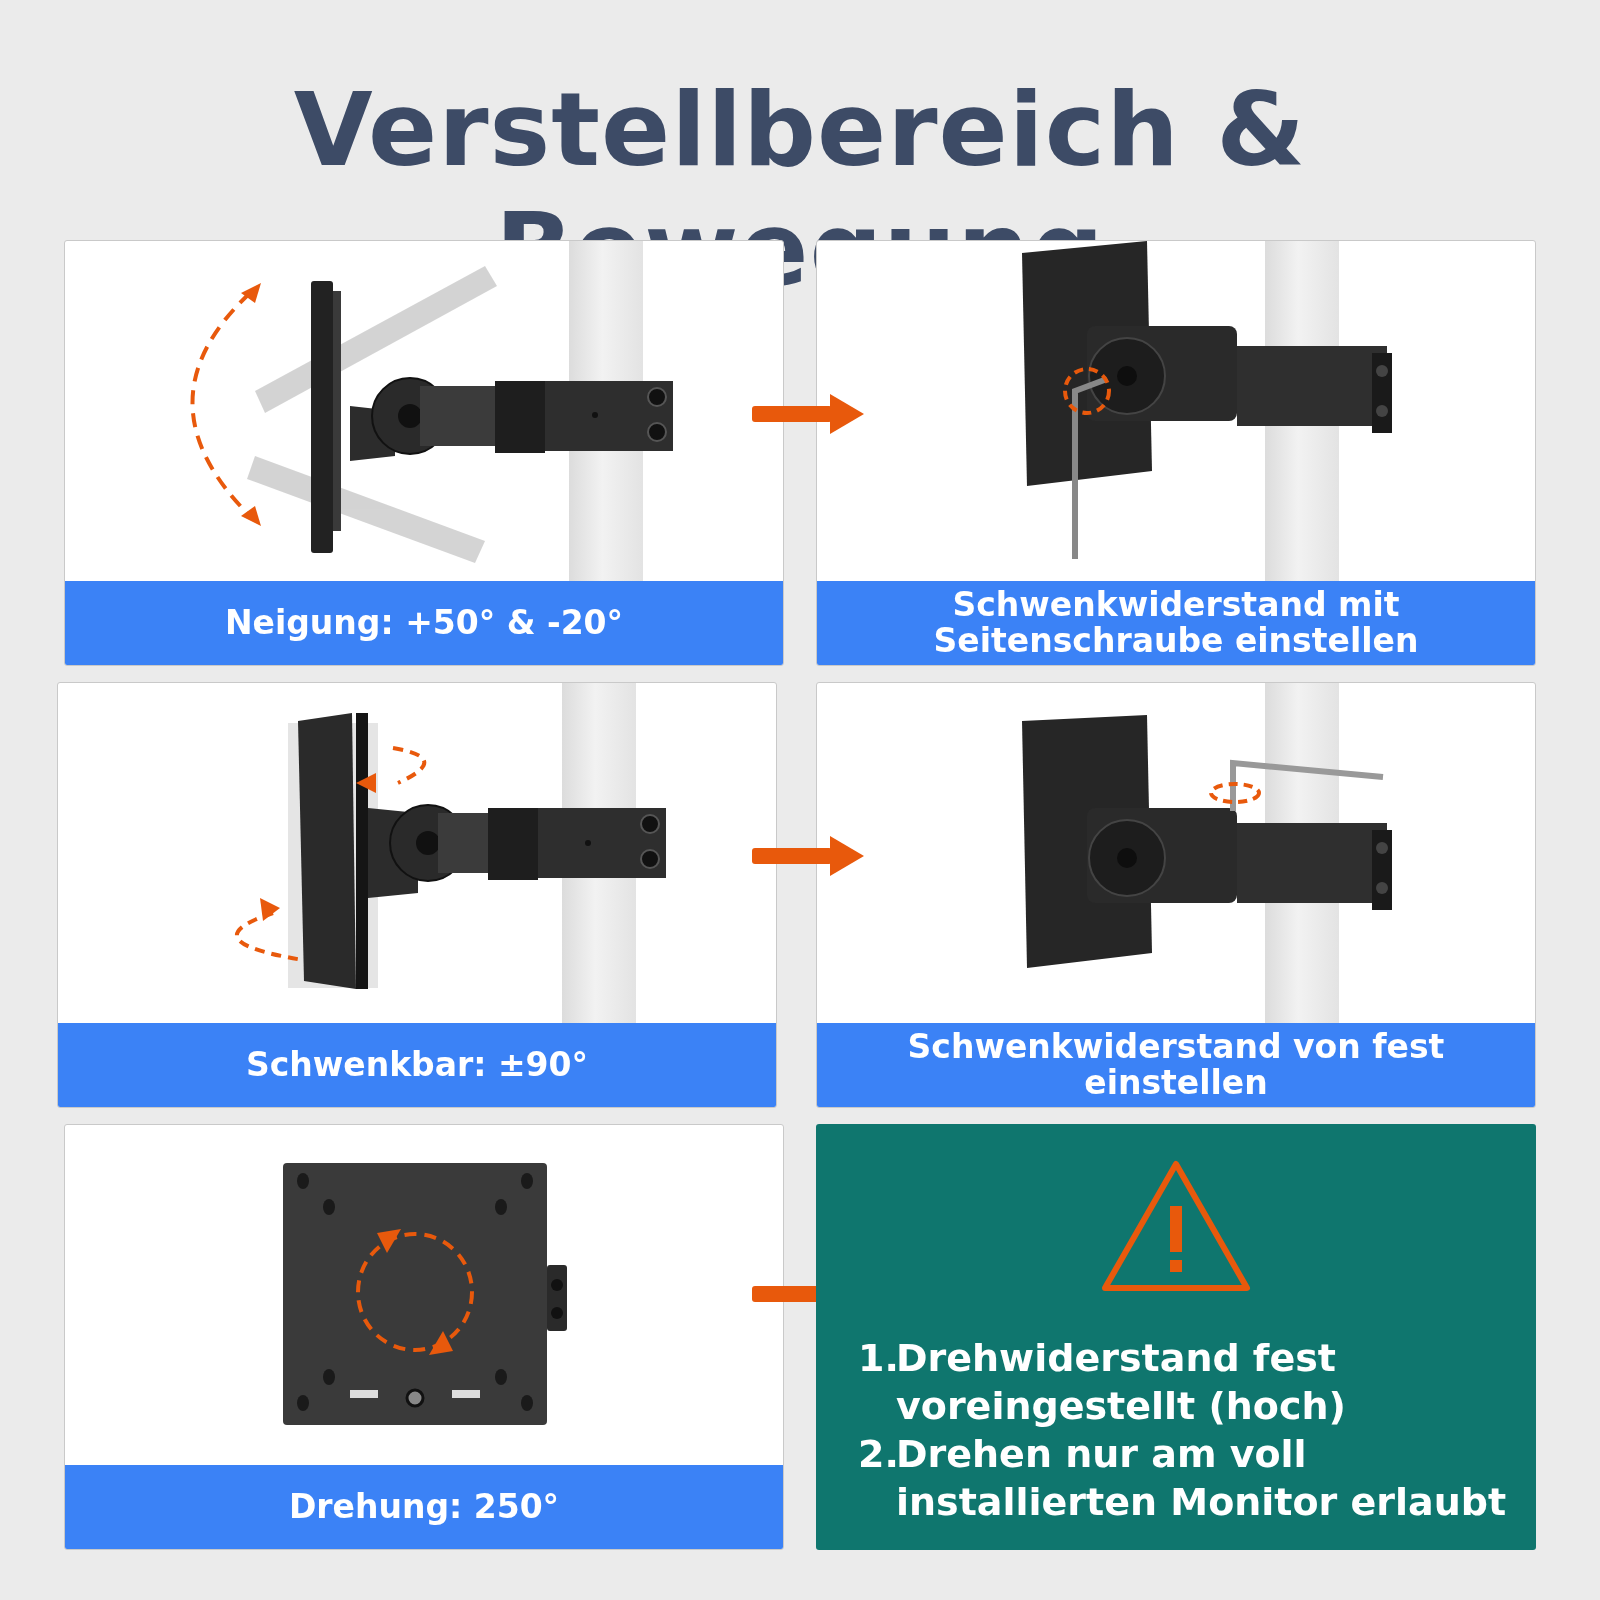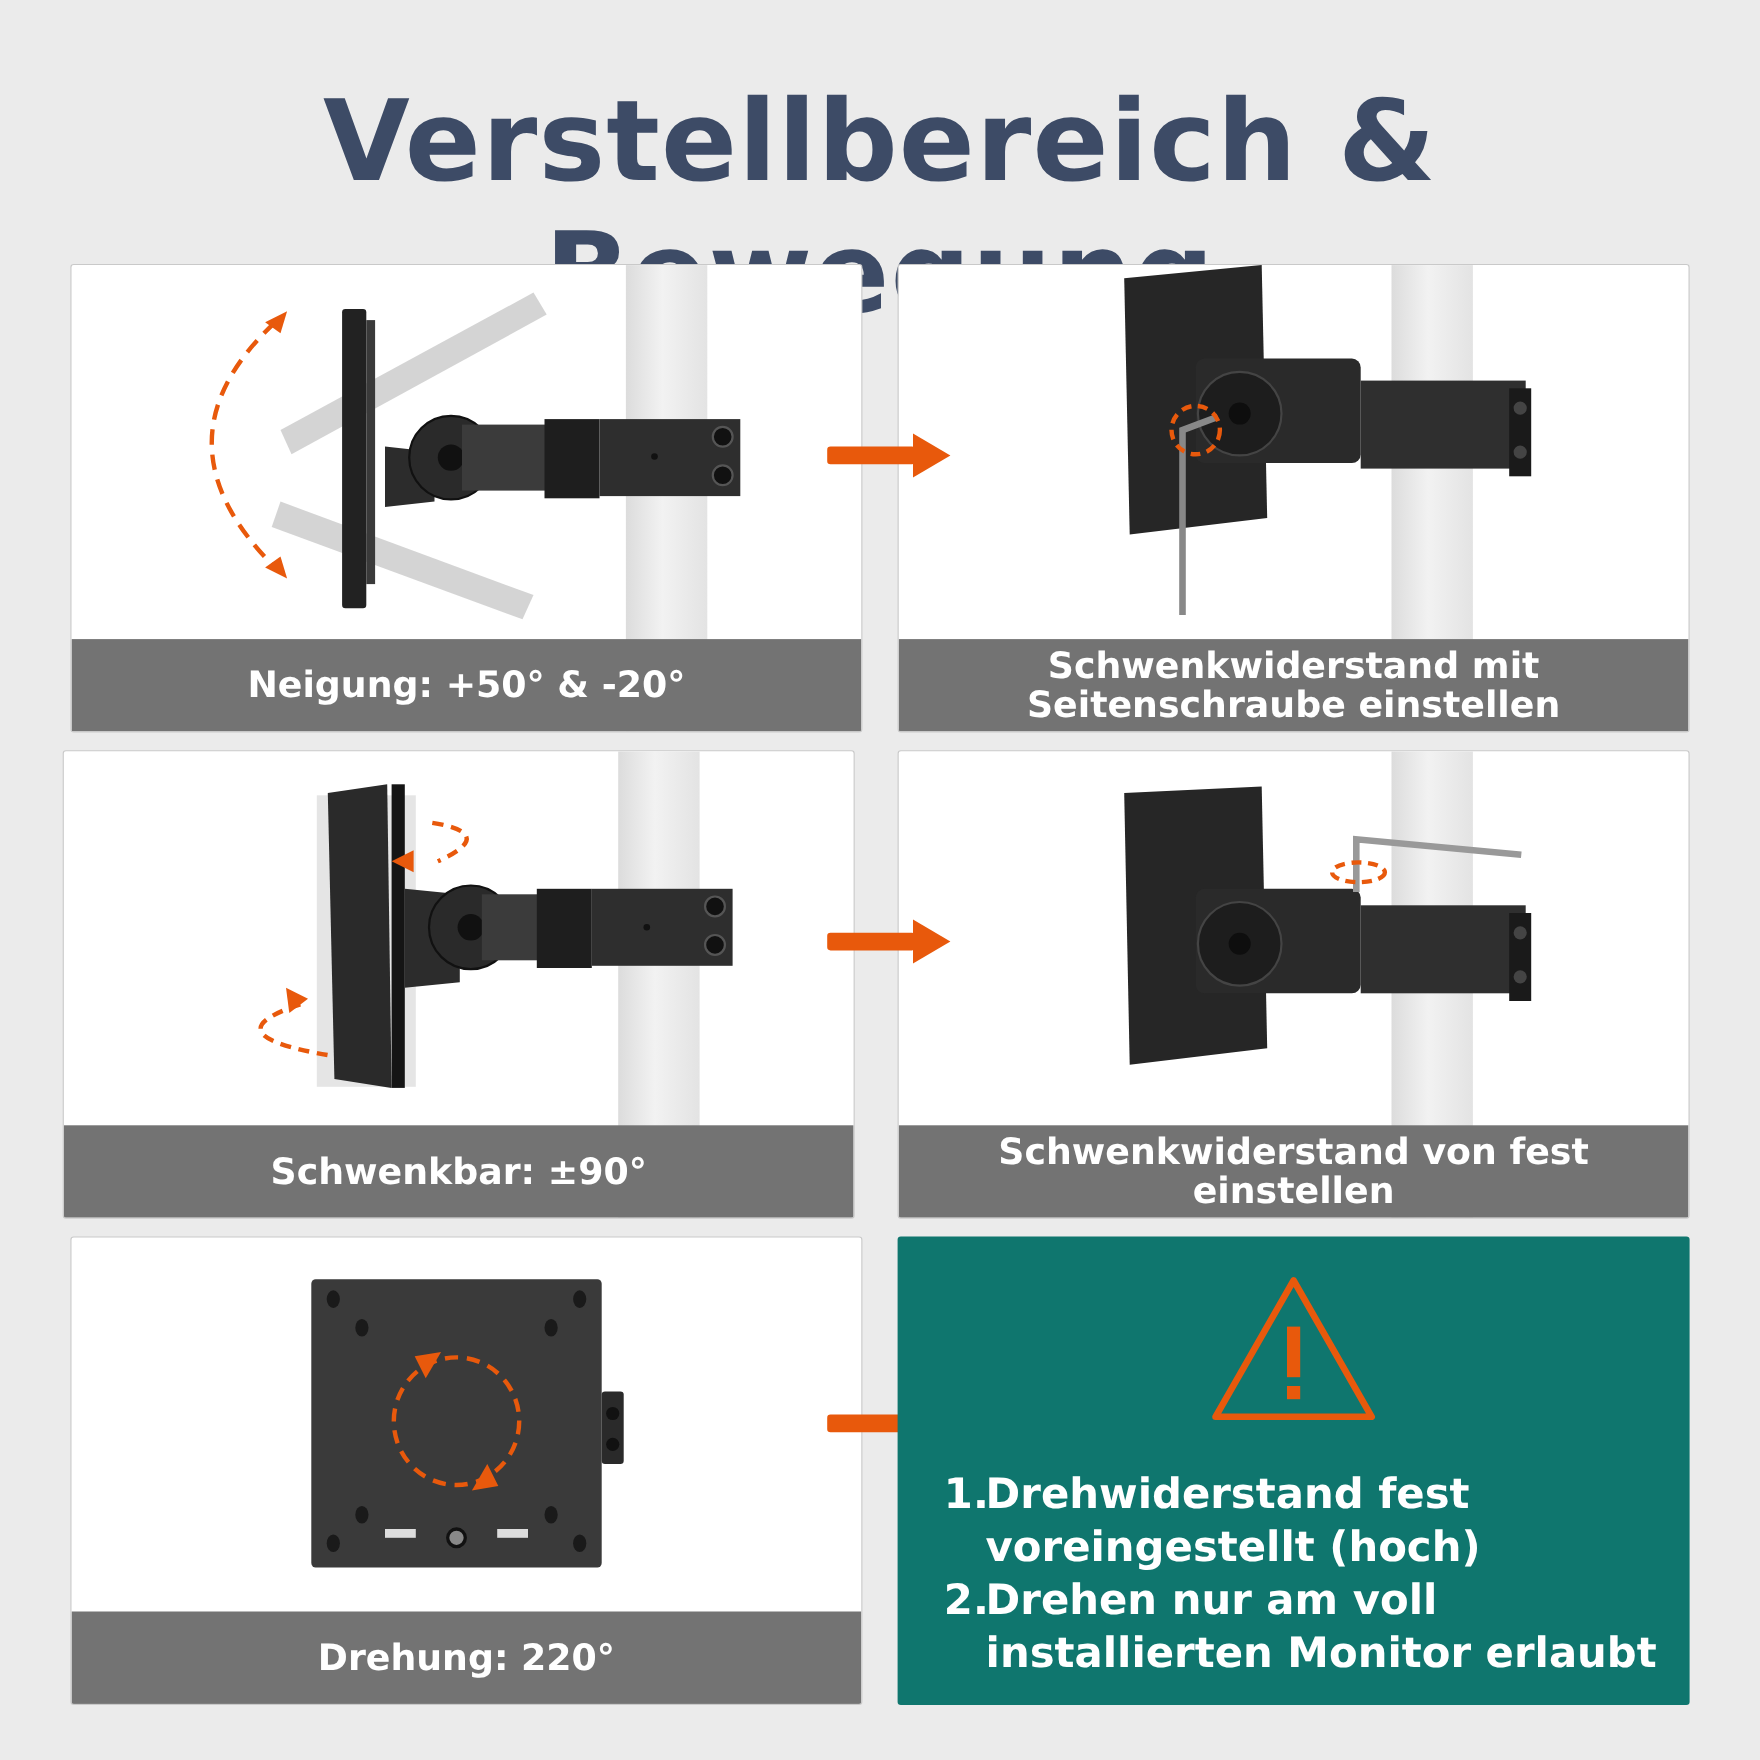--- a/index.html
+++ b/index.html
@@ -15,21 +15,21 @@
   .card {
     position: absolute; width: 720px; height: 426px;
     background: #ffffff; border: 1px solid #c9c9c9; border-radius: 3px; overflow: hidden;
   }
   .card .pole {
     position: absolute; top: 0; width: 74px; height: 100%;
     background: linear-gradient(90deg, #dcdcdc 0%, #f2f2f2 45%, #e3e3e3 100%);
   }
   .card .caption {
     position: absolute; left: 0; bottom: 0; width: 100%; height: 84px;
-    background: #737373; color: #ffffff;
+    background: #3b82f6; color: #ffffff;
     display: flex; flex-direction: column; align-items: center; justify-content: center;
     font-family: "DejaVu Sans", sans-serif; font-weight: bold; font-size: 33px; line-height: 36px;
     text-align: center;
   }
   .card svg.art { position: absolute; left: 0; top: 0; }
 
   .arrow { position: absolute; width: 118px; height: 44px; }
 
   .notice {
     position: absolute; left: 816px; top: 1124px; width: 720px; height: 426px;
@@ -158,21 +158,21 @@
         <ellipse cx="462" cy="278" rx="6" ry="8"></ellipse>
     </g>
     <rect x="285" y="265" width="28" height="8" fill="#ddd"></rect>
     <rect x="387" y="265" width="28" height="8" fill="#ddd"></rect>
     <circle cx="350" cy="273" r="8" fill="#888" stroke="#111" stroke-width="3"></circle>
     <ellipse cx="350" cy="167" rx="57" ry="58" fill="none" stroke="#e8590c" stroke-width="4" stroke-dasharray="12 8"></ellipse>
     <polygon points="312,108 336,104 322,128" fill="#e8590c"></polygon>
     <polygon points="388,226 364,230 378,206" fill="#e8590c"></polygon>
   </svg>
   <div class="caption">
-    <span>Drehung: 220°</span>
+    <span>Drehung: 250°</span>
   </div>
 </div>
 
 <svg class="arrow" style="left:750px; top:392px;" viewBox="0 0 118 44">
   <rect x="2" y="14" width="80" height="16" rx="3" fill="#e8590c"></rect>
   <polygon points="80,2 114,22 80,42" fill="#e8590c"></polygon>
 </svg>
 <svg class="arrow" style="left:750px; top:834px;" viewBox="0 0 118 44">
   <rect x="2" y="14" width="80" height="16" rx="3" fill="#e8590c"></rect>
   <polygon points="80,2 114,22 80,42" fill="#e8590c"></polygon>

